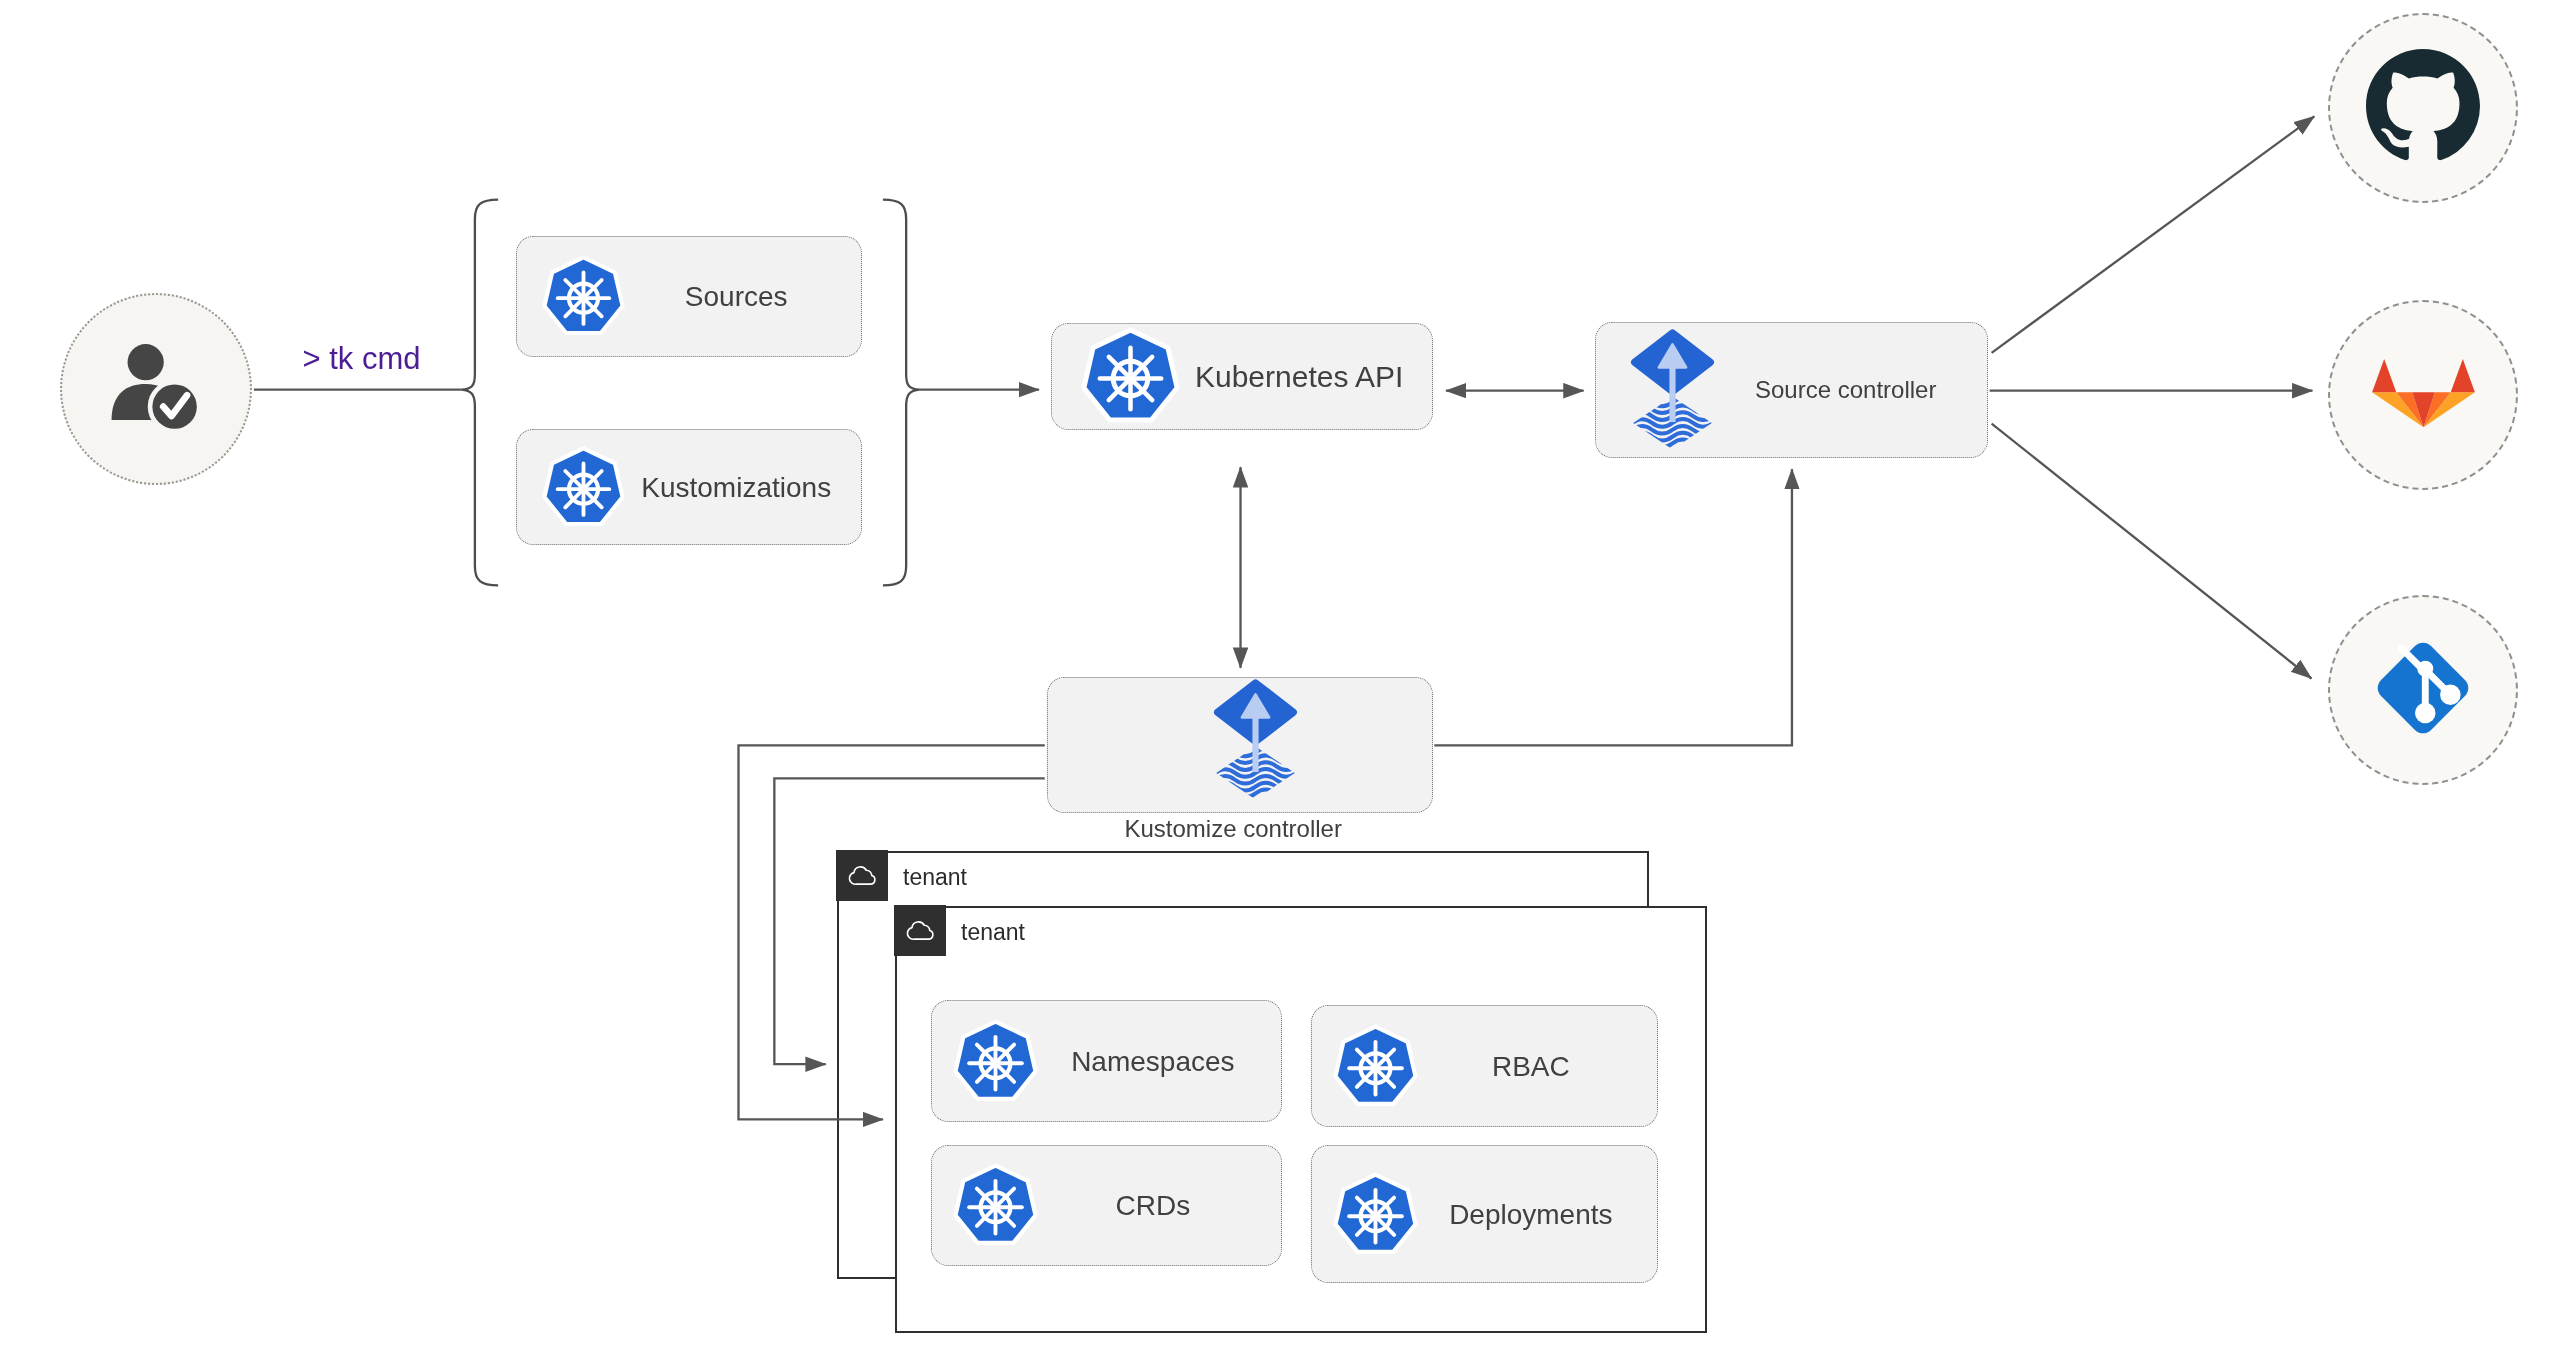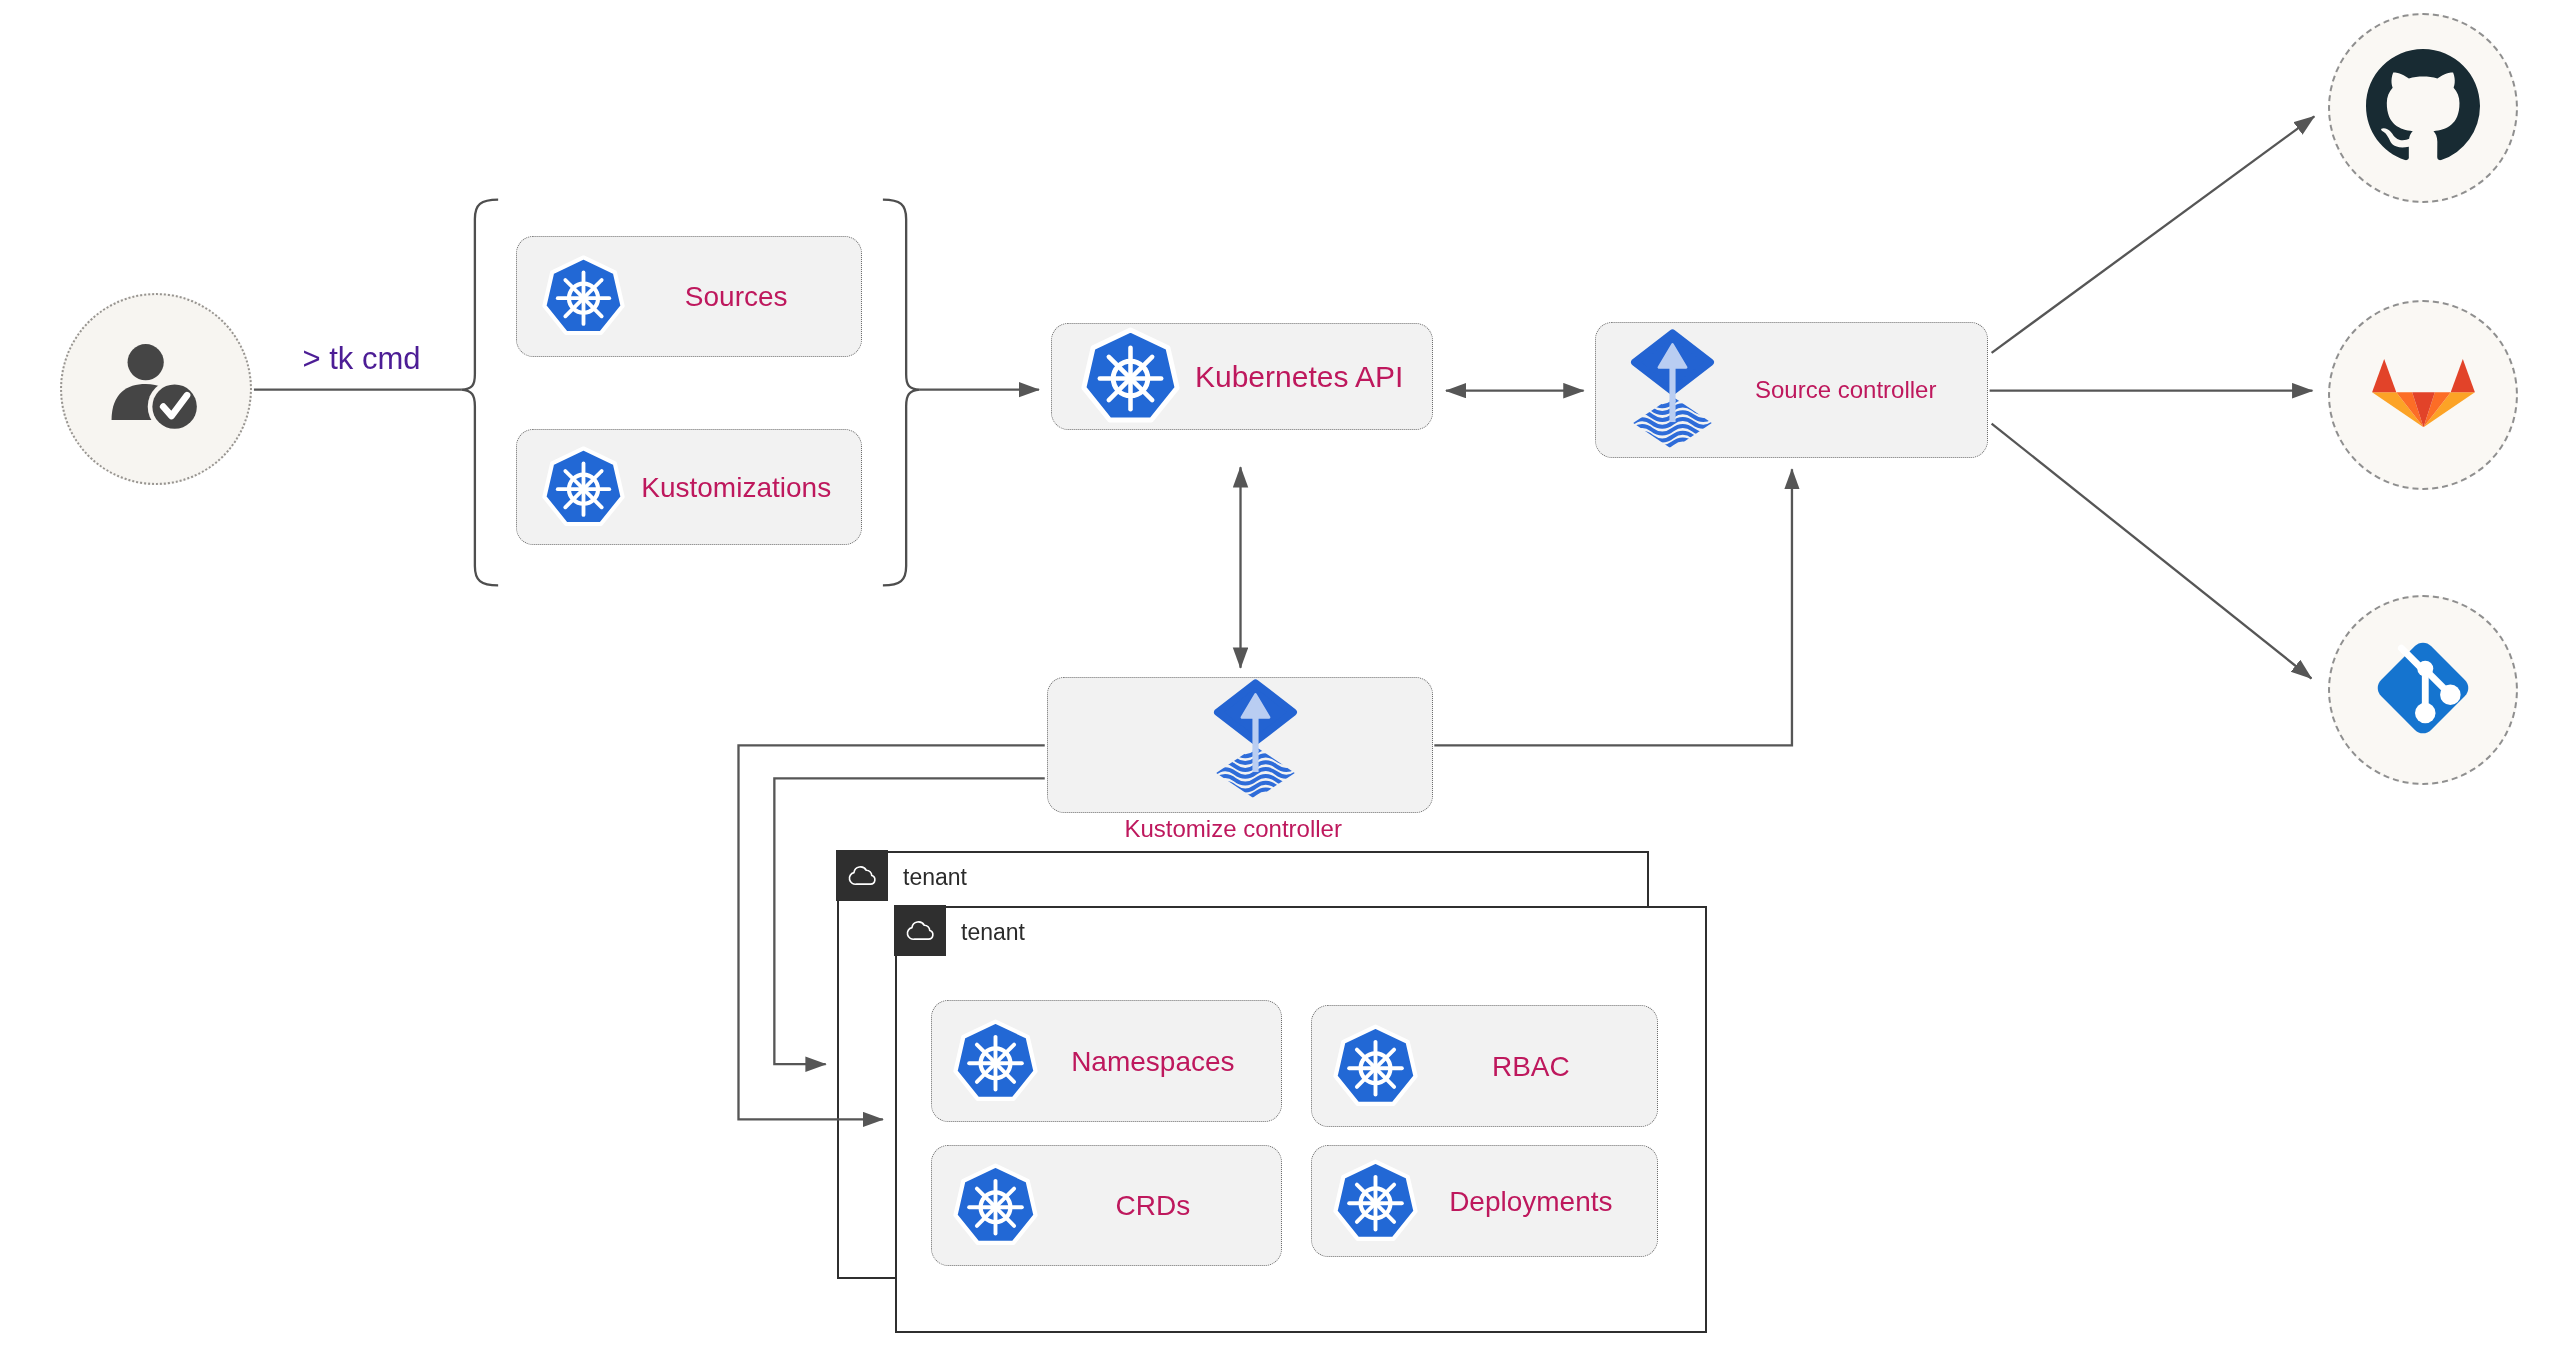--- a/index.html
+++ b/index.html
@@ -8,21 +8,21 @@
     font-family:"Liberation Sans", sans-serif; overflow:hidden;
   }
 
   
   .node {
     position:absolute; background:#f2f2f2; border:1.9px dotted #6e6e6e;
     border-radius:17.4px; display:flex; align-items:center; box-sizing:border-box;
   }
   .node .icon { flex:0 0 auto; display:flex; align-items:center; }
   .node .lbl {
-    flex:1 1 auto; text-align:center; color:#be185d; font-size:29px;
+    flex:1 1 auto; text-align:center; color:#404040; font-size:29px;
     line-height:1.25; padding-right:13.6px;
   }
   .node.small .lbl { font-size:28px; }
   .node.ctrl .lbl { font-size:24px; max-width:242px; margin:12px auto; }
 
   
   .hub-circle {
     position:absolute; width:190px; height:190px; border-radius:50%;
     background:#faf8f4; border:2.9px dashed #8f8f8f; box-sizing:border-box;
     display:flex; align-items:center; justify-content:center;
@@ -254,21 +254,21 @@
 
     <div class="node small" style="left:34px; top:237px; width:351px; height:121px;">
       <span class="icon" style="margin-left:21.3px;">
         <svg width="85" height="85" viewBox="0 0 88 88">
             <use href="#sym-k8s"></use>
           </svg>
       </span>
       <span class="lbl">CRDs</span>
     </div>
 
-    <div class="node small" style="left:414px; top:237px; width:347px; height:112px;">
+    <div class="node small" style="left:414px; top:237px; width:347px; height:138px;">
       <span class="icon" style="margin-left:21.3px;">
         <svg width="85" height="85" viewBox="0 0 88 88">
             <use href="#sym-k8s"></use>
           </svg>
       </span>
       <span class="lbl">Deployments</span>
     </div>
   </div>
 
   <svg id="wires" width="2576" height="1355" viewBox="0 0 2658 1398">

